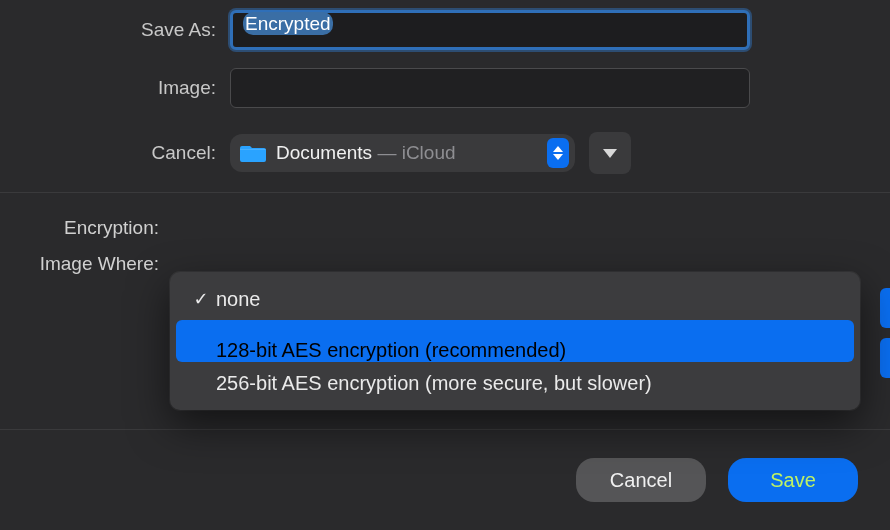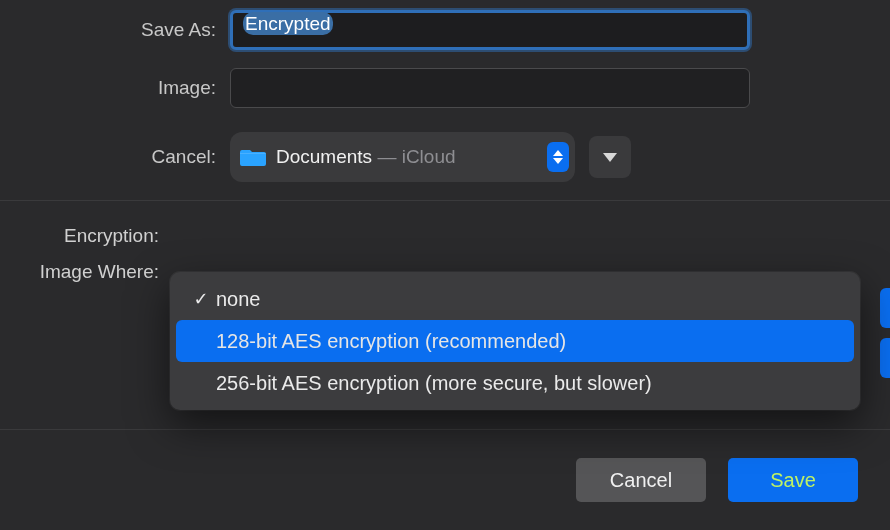--- a/index.html
+++ b/index.html
@@ -63,21 +63,21 @@
       margin-top: 48px;
     }
     .where-select {
       display: flex;
       align-items: center;
       gap: 14px;
     }
     .where-button {
       background: #3a3a3c;
       border-radius: 12px;
-      height: 50px;
+      height: 38px;
       display: flex;
       align-items: center;
       padding: 0 6px 0 10px;
       min-width: 345px;
       justify-content: space-between;
       border: none;
       cursor: pointer;
     }
     .where-left {
       display: flex;
@@ -179,21 +179,22 @@
       align-items: center;
       height: 42px;
       border-radius: 6px;
       padding: 0 10px 0 14px;
       font-size: 20px;
       color: #eaeaea;
       cursor: pointer;
     }
     .dropdown-item.highlight {
       background: #0a6ef0;
-      color: #e5e5e5;
+      color: #000000;
+      align-items: flex-end;
     }
     .check {
       width: 22px;
       display: inline-flex;
       justify-content: center;
       font-size: 18px;
     }
     .dropdown-item .opt-label {
       padding-left: 4px;
     }
@@ -201,21 +202,21 @@
     .footer {
       position: absolute;
       right: 32px;
       bottom: 28px;
       display: flex;
       gap: 22px;
     }
     .btn {
       height: 44px;
       min-width: 130px;
-      border-radius: 5px;
+      border-radius: 18px;
       border: none;
       font-size: 20px;
       cursor: pointer;
       padding: 0 28px;
     }
     .btn-cancel {
       background: #555557;
       color: #f0f0f0;
     }
     .btn-save {

